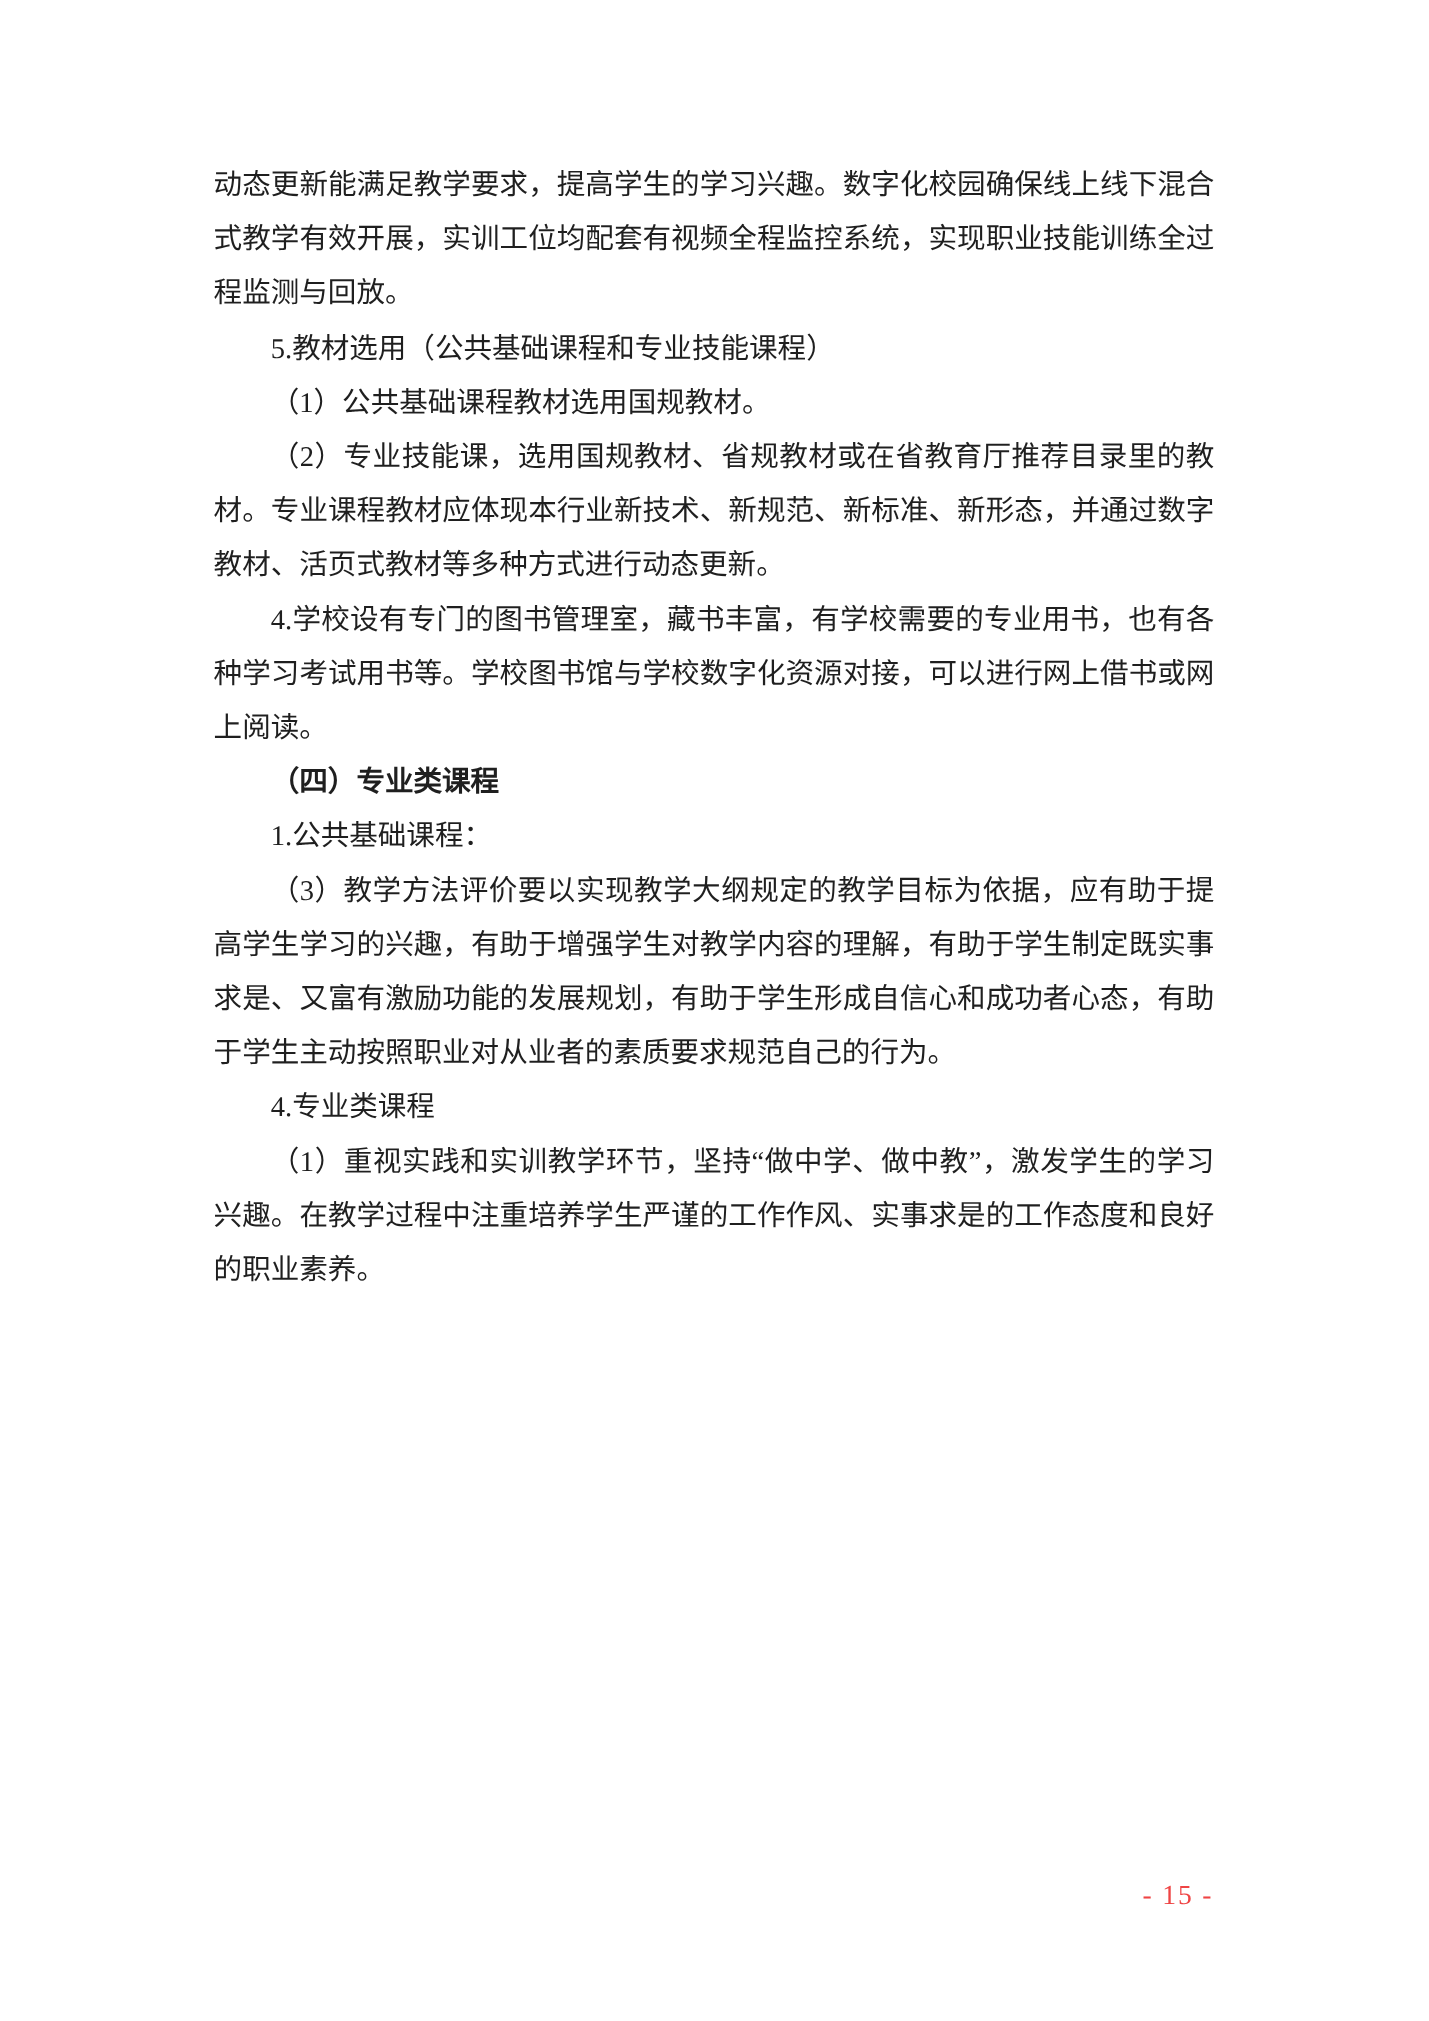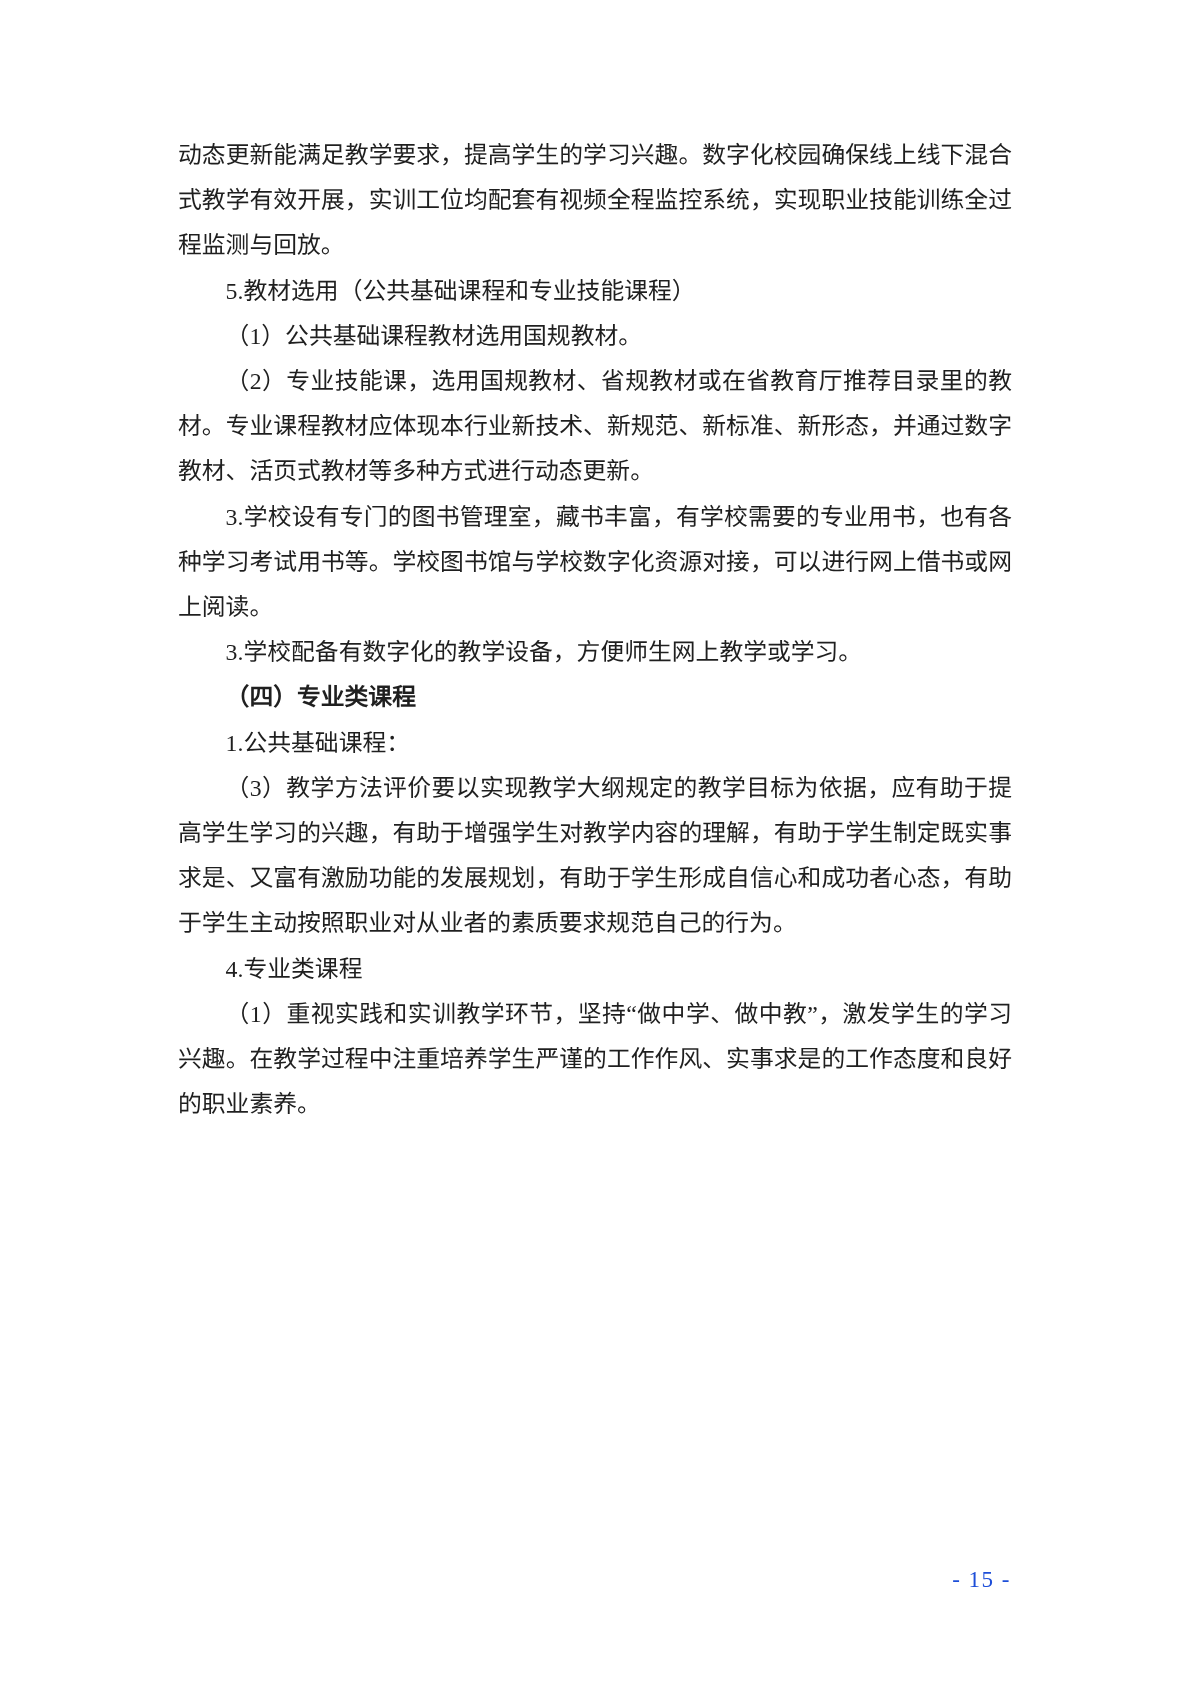--- a/index.html
+++ b/index.html
@@ -42,34 +42,33 @@
   .doc-body p.heading {
     font-weight: 700;
   }
   .page-number {
     position: absolute;
     top: 1566px;
     right: 180px;
     font-size: 23px;
     line-height: 28px;
     letter-spacing: 1.5px;
-    color: #1d4ed8;
+    color: #ef4444;
   }
 </style>
 </head>
 <body>
 
 <div class="page">
   <main class="doc-body">
       <p class="continuation">动态更新能满足教学要求，提高学生的学习兴趣。数字化校园确保线上线下混合式教学有效开展，实训工位均配套有视频全程监控系统，实现职业技能训练全过程监测与回放。</p>
       <p class="indent">5.教材选用（公共基础课程和专业技能课程）</p>
       <p class="indent">（1）公共基础课程教材选用国规教材。</p>
       <p class="indent">（2）专业技能课，选用国规教材、省规教材或在省教育厅推荐目录里的教材。专业课程教材应体现本行业新技术、新规范、新标准、新形态，并通过数字教材、活页式教材等多种方式进行动态更新。</p>
-      <p class="indent">3.学校设有专门的图书管理室，藏书丰富，有学校需要的专业用书，也有各种学习考试用书等。学校图书馆与学校数字化资源对接，可以进行网上借书或网上阅读。</p>
-      <p class="indent">3.学校配备有数字化的教学设备，方便师生网上教学或学习。</p>
+      <p class="indent">4.学校设有专门的图书管理室，藏书丰富，有学校需要的专业用书，也有各种学习考试用书等。学校图书馆与学校数字化资源对接，可以进行网上借书或网上阅读。</p>
       <p class="heading">（四）专业类课程</p>
       <p class="indent">1.公共基础课程：</p>
       <p class="indent">（3）教学方法评价要以实现教学大纲规定的教学目标为依据，应有助于提高学生学习的兴趣，有助于增强学生对教学内容的理解，有助于学生制定既实事求是、又富有激励功能的发展规划，有助于学生形成自信心和成功者心态，有助于学生主动按照职业对从业者的素质要求规范自己的行为。</p>
       <p class="indent">4.专业类课程</p>
       <p class="indent">（1）重视实践和实训教学环节，坚持“做中学、做中教”，激发学生的学习兴趣。在教学过程中注重培养学生严谨的工作作风、实事求是的工作态度和良好的职业素养。</p>
     </main>
   <div class="page-number">- 15 -</div>
 </div>
 
 </body></html>

